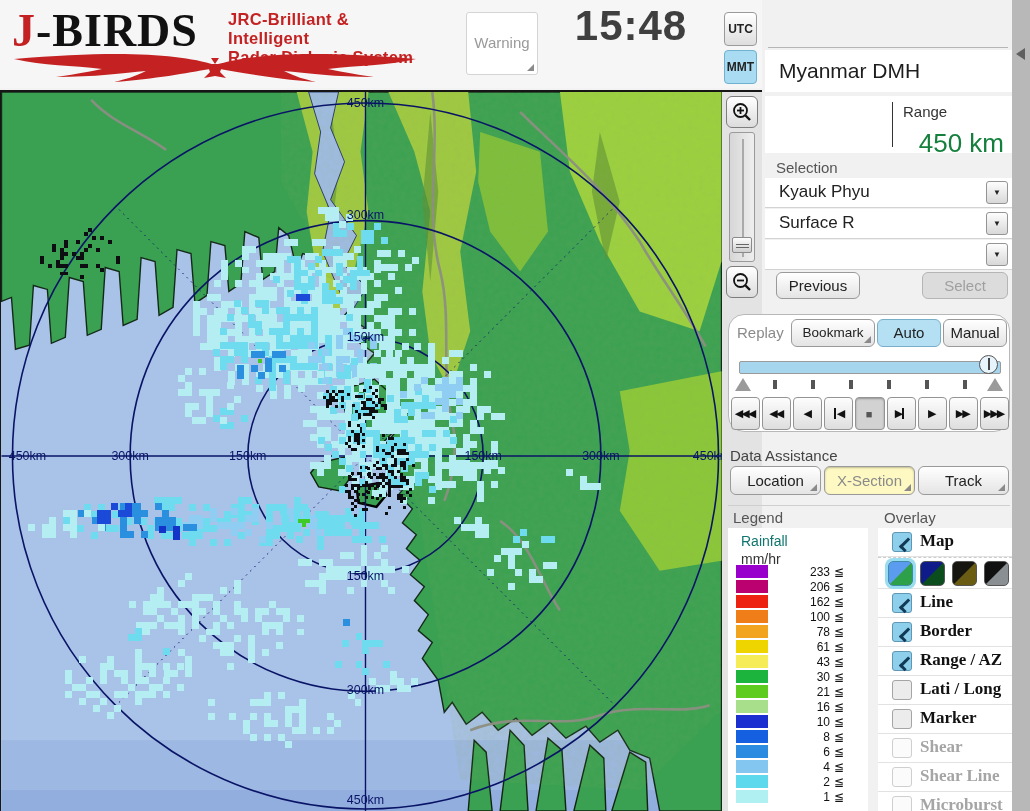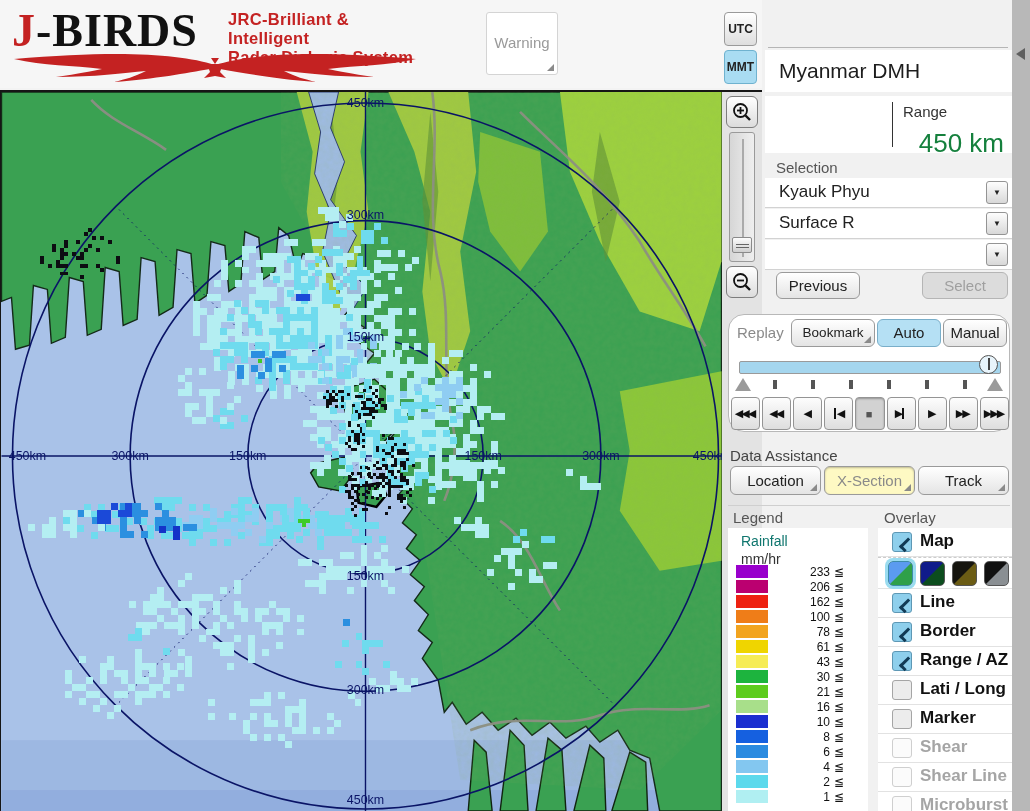--- a/index.html
+++ b/index.html
@@ -7,21 +7,21 @@
   body { font-family:"Liberation Sans", sans-serif; background:#f3f3f3; position:relative; overflow:hidden; }
   #app { position:absolute; left:0; top:0; width:1030px; height:811px; background:#f3f3f3; }
 
   
   #header { position:absolute; left:0; top:0; width:1030px; height:88px; background:#f6f6f6; }
   #logo { position:absolute; left:10px; top:2px; width:420px; height:84px; }
   #logo-word { position:absolute; left:2px; top:2px; font-family:"Liberation Serif", serif; font-weight:bold; font-size:46px; letter-spacing:1px; color:#111; }
   #logo-word .j { color:#c42222; }
   #logo-tag { position:absolute; left:218px; top:8px; color:#c42222; font-weight:bold; font-size:16.5px; line-height:19px; letter-spacing:0.3px; }
   #eagle { position:absolute; left:0px; top:48px; }
-  #warning-btn { position:absolute; left:486px; top:12px; width:72px; height:63px; background:#fff; border:1px solid #d4d4d4; border-radius:3px; color:#9a9a9a; font-size:15px; text-align:center; line-height:60px; }
+  #warning-btn { position:absolute; left:466px; top:12px; width:72px; height:63px; background:#fff; border:1px solid #d4d4d4; border-radius:3px; color:#9a9a9a; font-size:15px; text-align:center; line-height:60px; }
   #clock-time { position:absolute; left:556px; top:2px; width:150px; text-align:center; font-size:42px; font-weight:bold; color:#3f3f3f; letter-spacing:1px; }
   #clock-date { position:absolute; left:540px; top:50px; width:182px; text-align:center; font-size:25px; color:#464646; }
   .tz-btn { position:absolute; left:724px; width:33px; height:34px; border:1px solid #9a9a9a; border-radius:4px; font-size:12px; font-weight:bold; text-align:center; line-height:32px; color:#222; }
   #utc-btn { top:12px; background:linear-gradient(#ffffff,#dedede); }
   #mmt-btn { top:50px; background:#a9dcf2; border-color:#6fb2cf; }
   .tool-btn { position:absolute; top:8px; width:32px; height:31px; border:1px solid #999; border-radius:6px; background:linear-gradient(#ffffff,#e0e0e0); display:flex; align-items:center; justify-content:center; }
   .tool-btn.selected { background:#a9dcf2; border-color:#4f9cc0; }
   .corner-tri { position:absolute; right:3px; bottom:3px; width:0; height:0; border-left:7px solid transparent; border-bottom:7px solid #8a8a8a; }
 
   
@@ -83,21 +83,21 @@
   #legend-unit1 { position:absolute; left:13px; top:5px; font-size:14px; color:#0f766e; }
   #legend-unit2 { position:absolute; left:13px; top:23px; font-size:14px; color:#333; }
   #legend-rows { position:absolute; left:0; top:36px; width:140px; }
   .leg-row { position:relative; height:15px; }
   .leg-sw { position:absolute; left:8px; top:1px; width:32px; height:13px; }
   .leg-val { position:absolute; left:46px; top:1px; width:56px; text-align:right; font-size:12px; color:#111; }
   .leg-sym { position:absolute; left:106px; top:1px; font-size:12px; color:#111; }
 
   
   #overlay-label { position:absolute; left:122px; top:509px; font-size:15px; color:#555; }
-  #overlay-box { position:absolute; left:116px; top:528px; width:134px; height:283px; background:#fff; overflow:hidden; }
+  #overlay-box { position:absolute; left:116px; top:528px; width:134px; height:283px; background:#fff; overflow:hidden;font-family:Liberation Serif, serif; }
   .ov-row { position:relative; height:29px; border-bottom:1px solid #e2e2e2; }
   .ov-check { position:absolute; left:14px; top:4px; width:20px; height:20px; border-radius:3px; border:1px solid #a5a5a5; background:#ececec; }
   .ov-check.checked { background:#8ecfec; border-color:#5e98b5; }
   .ov-check.checked:before { content:""; position:absolute; left:4px; top:5px; width:10px; height:5px; border-left:3px solid #123a55; border-bottom:3px solid #123a55; transform:rotate(-45deg) scaleY(-1) translate(0,-4px); }
   .ov-check.disabled { background:#fbfbfb; border-color:#cfcfcf; }
   .ov-lab { position:absolute; left:42px; top:3px; font-size:17px; font-weight:bold; color:#111; }
   .ov-lab.dim { color:#a5a5a5; }
   #map-styles { position:relative; height:32px; border-bottom:1px solid #e2e2e2; }
   .ms-sw { position:absolute; top:3px; width:25px; height:25px; border-radius:5px; border:1px solid #555; }
   .ms-sw.selected { box-shadow:0 0 0 3px #9adcf0; border-color:#3d8ca8; }
@@ -124,20 +124,21 @@
         <path fill="#c42222" d="M197,14 L213,14 L210,22 L216,28 L205,26 L194,28 L200,22 Z"></path>
         <path fill="#c42222" d="M201,8 L209,8 L205,14 Z"></path>
       </svg>
     </div>
 
     <div id="warning-btn" class="btn">
       <span>Warning</span>
       <span class="corner-tri"></span>
     </div>
 
+    <div id="clock-time">15:48</div>
 
     <div id="utc-btn" class="tz-btn">UTC</div>
     <div id="mmt-btn" class="tz-btn">MMT</div>
 
     <div class="tool-btn selected" style="left:839px">
       <svg width="18" height="18" viewBox="0 0 16 16">
           <path fill="#111" d="M1,1 h11 l3,3 v11 h-14 z"></path>
           <rect x="4" y="2" width="7" height="4" fill="#fff"></rect>
           <rect x="8" y="2.5" width="2" height="3" fill="#111"></rect>
           <rect x="3.5" y="8.5" width="9" height="6" fill="#fff"></rect>

